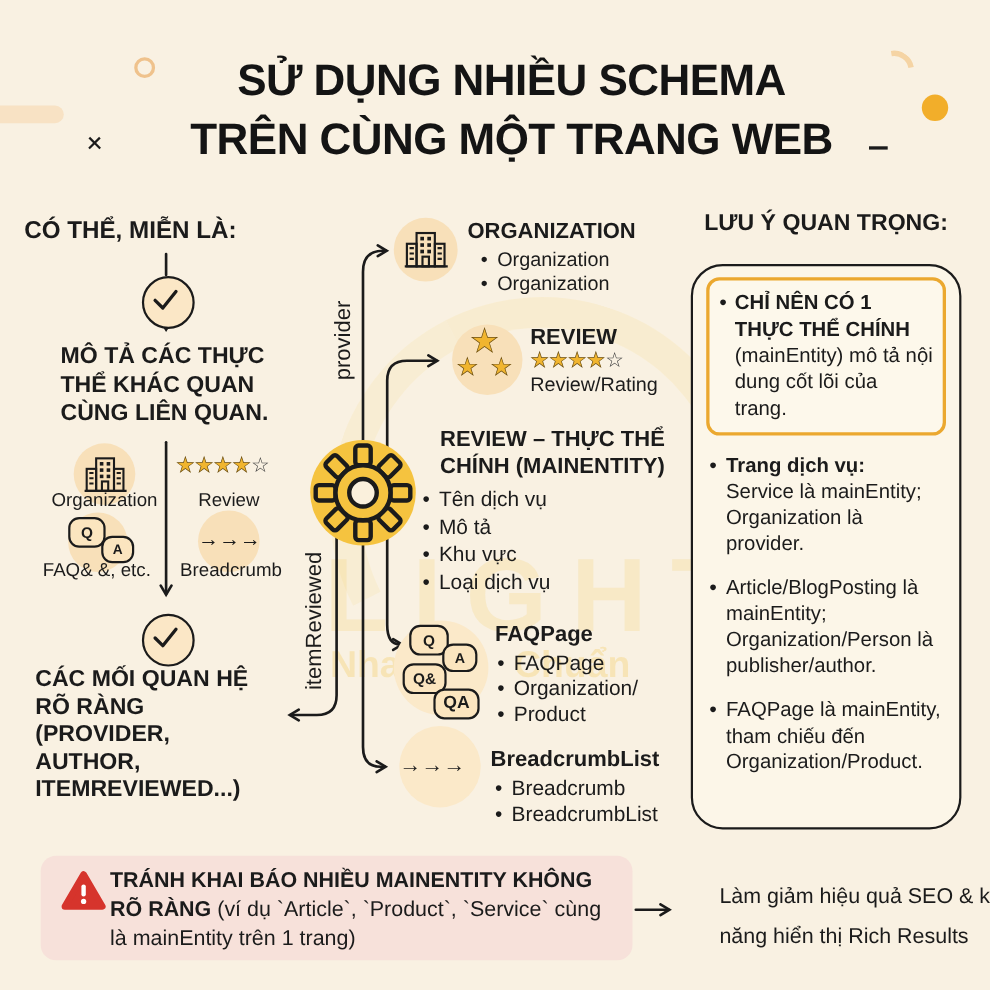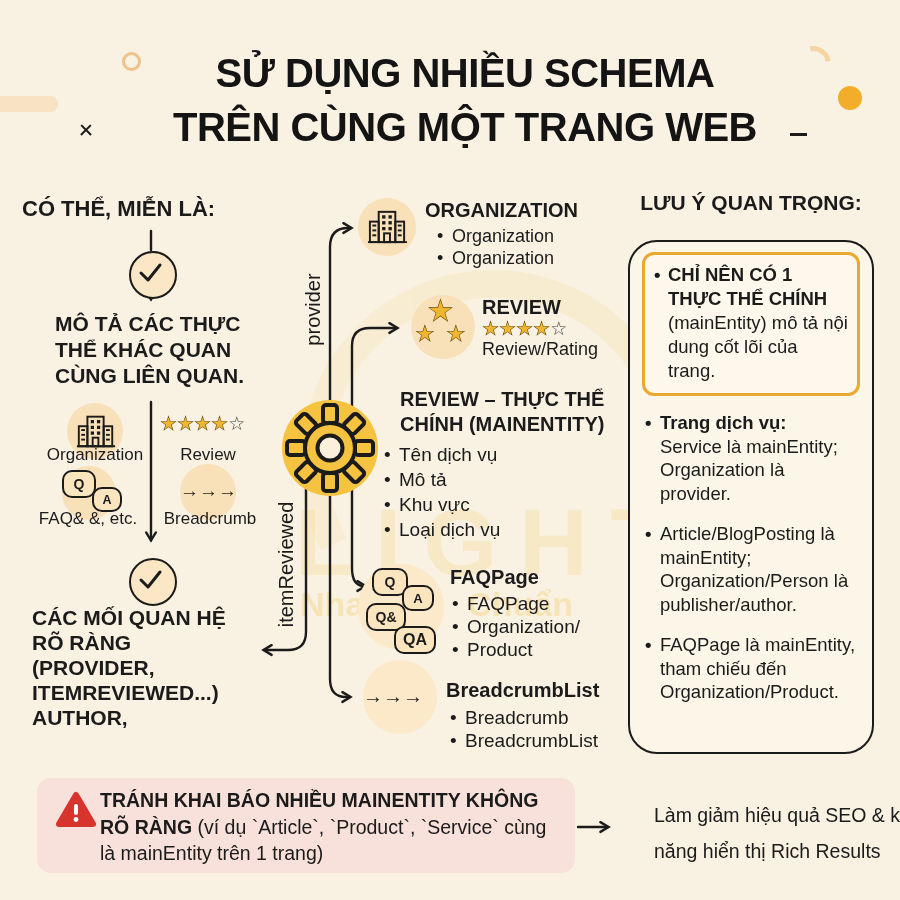--- a/index.html
+++ b/index.html
@@ -155,22 +155,22 @@
   <div class="abs checkc" style="left:129px;top:558px;">
     <svg width="39" height="39" viewBox="0 0 39 39">
         <polyline points="10,20 17,27 29,12" fill="none" stroke="#1b1b1b" stroke-width="3" stroke-linecap="round" stroke-linejoin="round"></polyline>
       </svg>
   </div>
 
   <div class="abs lc-step2 center">
     <div>CÁC MỐI QUAN HỆ</div>
     <div>RÕ RÀNG</div>
     <div>(PROVIDER,</div>
+    <div>AUTHOR,</div>
     <div>ITEMREVIEWED...)</div>
-    <div>AUTHOR,</div>
   </div>
 
   <div class="abs vlabel" style="left:253px;top:298px;width:120px;">provider</div>
   <div class="abs vlabel" style="left:206px;top:553px;width:160px;">itemReviewed</div>
 
   <div class="abs" style="left:282px;top:400px;width:96px;height:96px;background:#F5C33F;border-radius:50%;z-index:2;">
     <svg width="96" height="96" viewBox="0 0 96 96">
       <g fill="#F5C33F" stroke="#1b1b1b" stroke-width="4">
         <rect x="41" y="5" width="14" height="18" rx="3" transform="rotate(0 48 48)"></rect>
         <rect x="41" y="5" width="14" height="18" rx="3" transform="rotate(45 48 48)"></rect>

